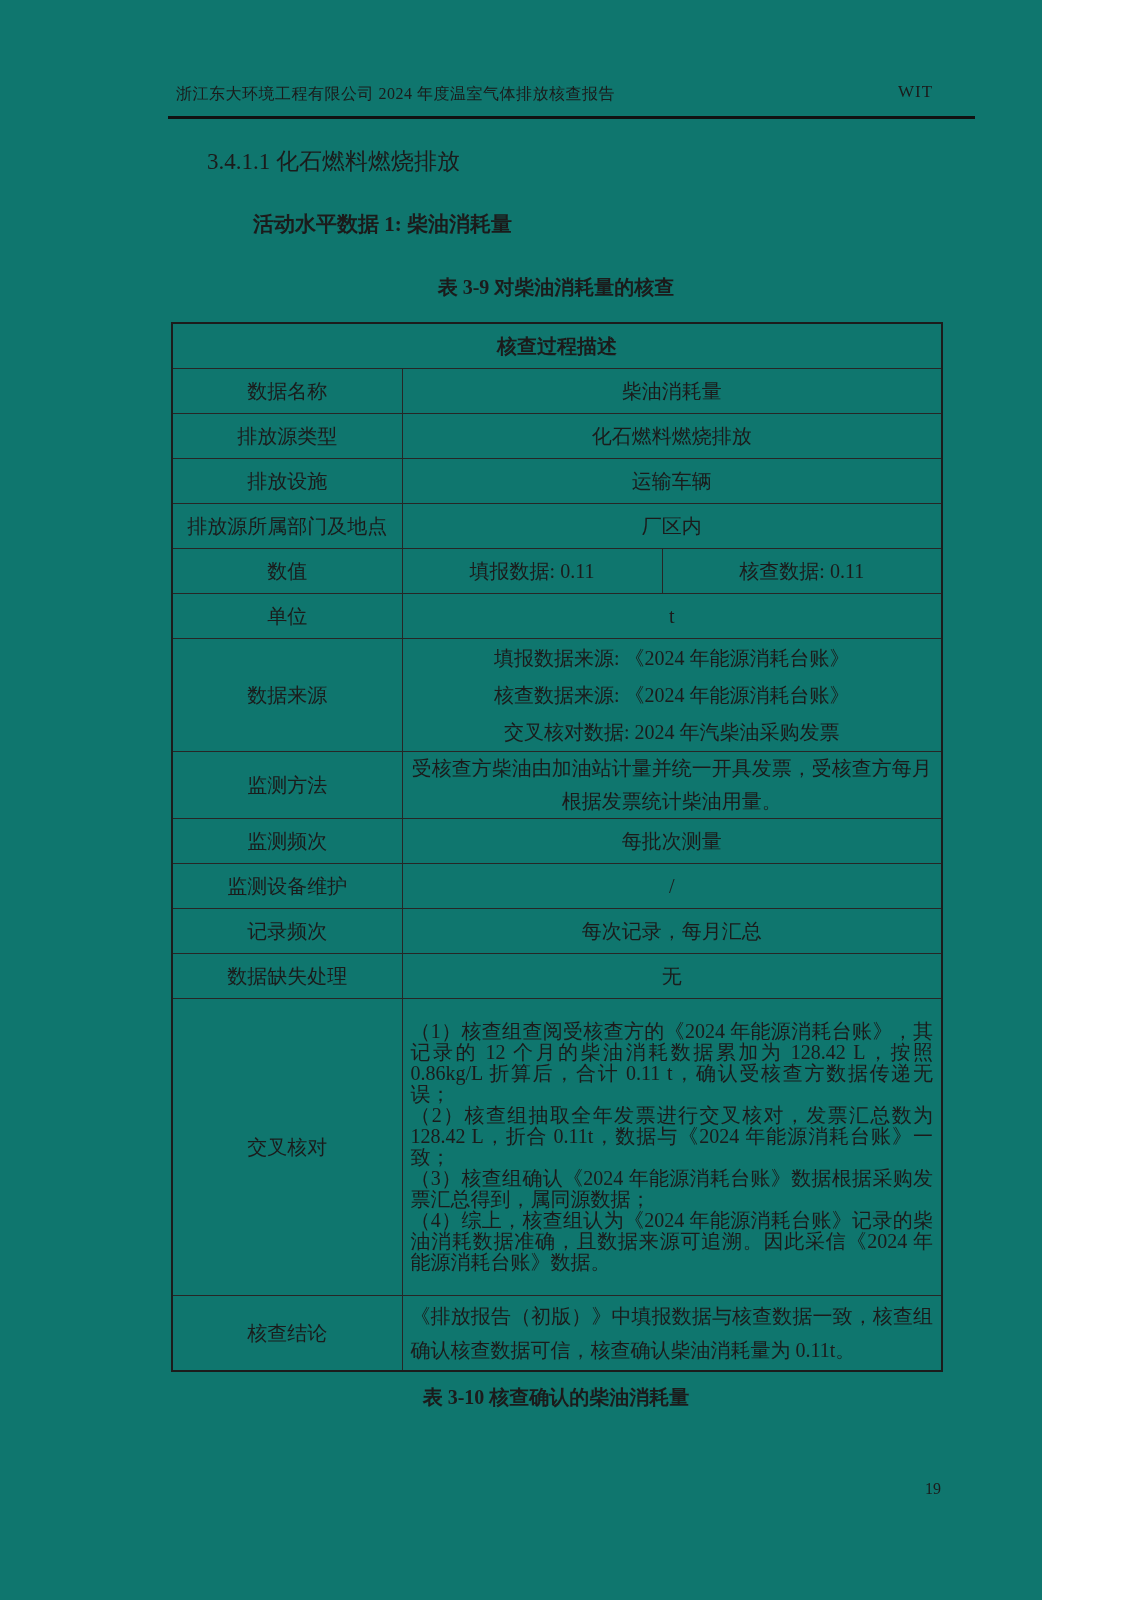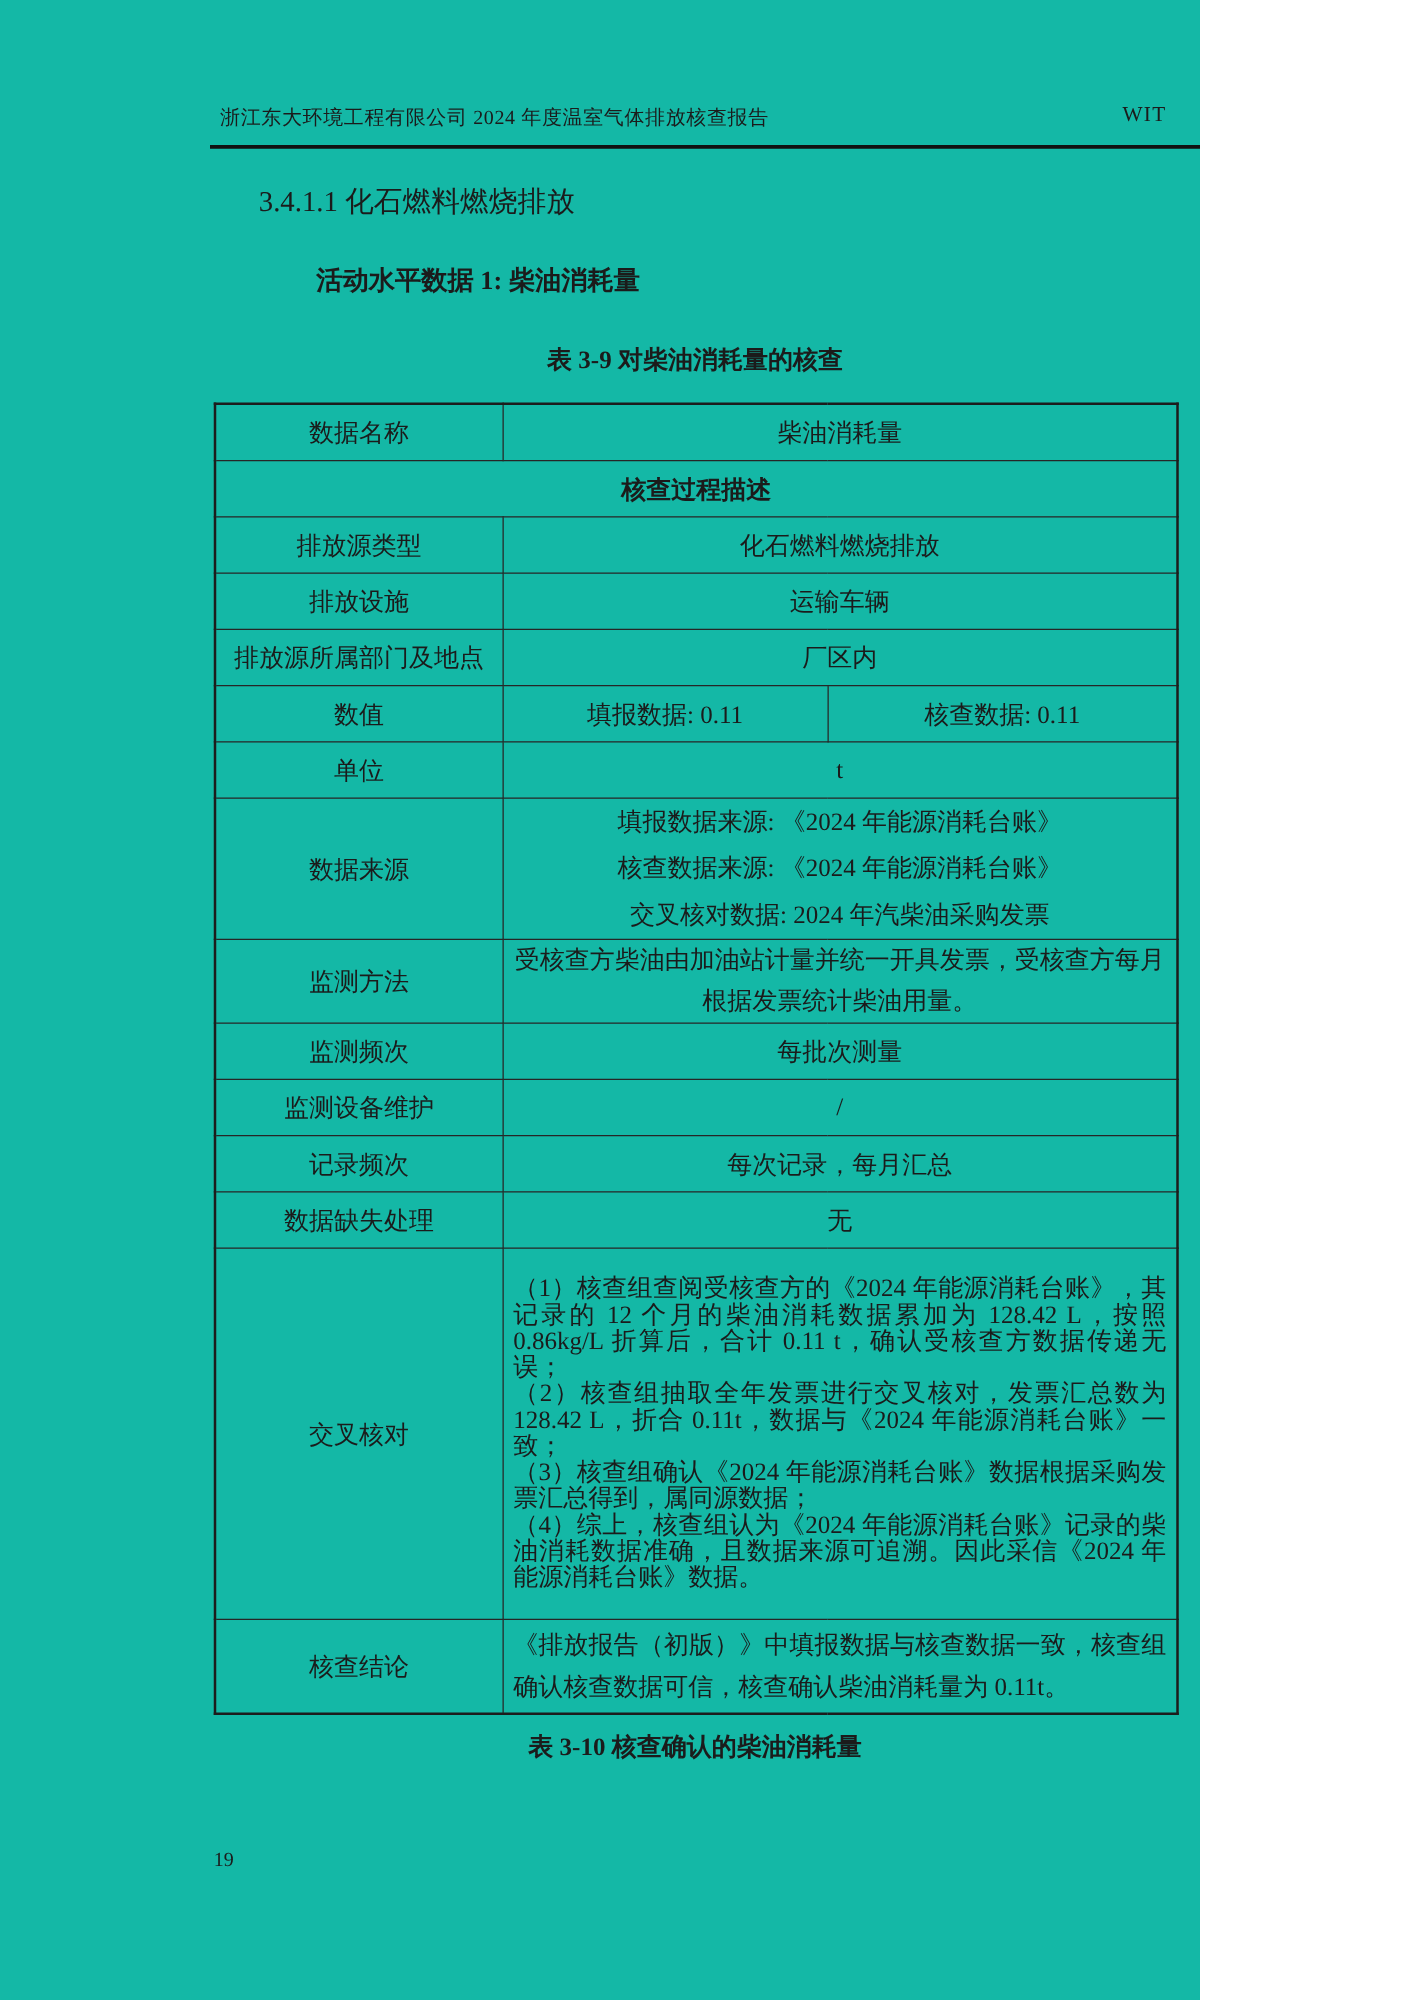--- a/index.html
+++ b/index.html
@@ -1,19 +1,19 @@
 <!DOCTYPE html>
 <html><head>
 <meta charset="utf-8">
 <style>
   html,body{margin:0;padding:0;background:#ffffff;}
   .page{
     position:relative;
-    width:960px;height:1600px;
-    background:#14b8a6;
+    width:1042px;height:1600px;
+    background:#0f766e;
     color:#1b1b1b;
     font-family:"Liberation Serif","DejaVu Serif",serif;
     overflow:hidden;
   }
   
   .rh-title{position:absolute;left:176px;top:84px;font-size:16px;letter-spacing:.5px;white-space:nowrap;}
   .rh-logo{position:absolute;left:898px;top:82px;font-size:17px;letter-spacing:1px;}
   .rh-rule{position:absolute;left:168px;top:116px;width:807px;height:3px;background:#111;}
   
   .h-section{position:absolute;left:207px;top:146px;font-size:23px;font-weight:normal;white-space:nowrap;}
@@ -40,21 +40,21 @@
   tr.h44 td{height:44px;}
   tr.h66 td{height:66px;}
   tr.h74 td{height:74px;}
   tr.h112 td{height:112px;}
   tr.h296 td{height:296px;}
   .srcline{line-height:37px;text-align:center;}
   .mline{line-height:33px;}
   .xp{margin:0;text-align:justify;line-height:21px;}
   .concl{text-align:justify;line-height:34px;}
   
-  .pagenum{position:absolute;left:171px;top:1480px;width:770px;text-align:left;font-size:16px;}
+  .pagenum{position:absolute;left:171px;top:1480px;width:770px;text-align:right;font-size:16px;}
 </style>
 </head>
 <body>
 
 <div class="page">
 
   <div class="rh-title">浙江东大环境工程有限公司 2024 年度温室气体排放核查报告</div>
   <div class="rh-logo">WIT</div>
   <div class="rh-rule"></div>
 
@@ -64,25 +64,25 @@
   <div class="tbl-caption cap-39">表 3-9 对柴油消耗量的核查</div>
 
   <table class="verify">
     <colgroup>
         <col style="width:230px">
         <col style="width:260px">
         <col style="width:280px">
       </colgroup>
     <tbody>
         <tr class="h44">
+      <td colspan="3" class="hdcell">核查过程描述</td>
+    </tr>
+    <tr class="h44">
       <td>数据名称</td>
       <td colspan="2">柴油消耗量</td>
-    </tr>
-    <tr class="h44">
-      <td colspan="3" class="hdcell">核查过程描述</td>
     </tr>
     <tr class="h44">
       <td>排放源类型</td>
       <td colspan="2">化石燃料燃烧排放</td>
     </tr>
     <tr class="h44">
       <td>排放设施</td>
       <td colspan="2">运输车辆</td>
     </tr>
     <tr class="h44">

